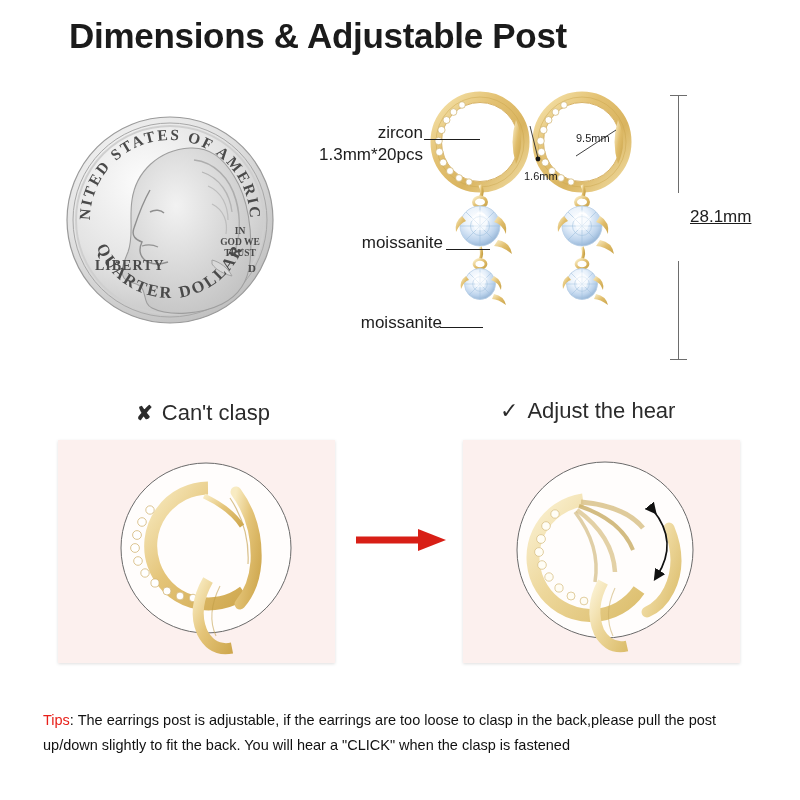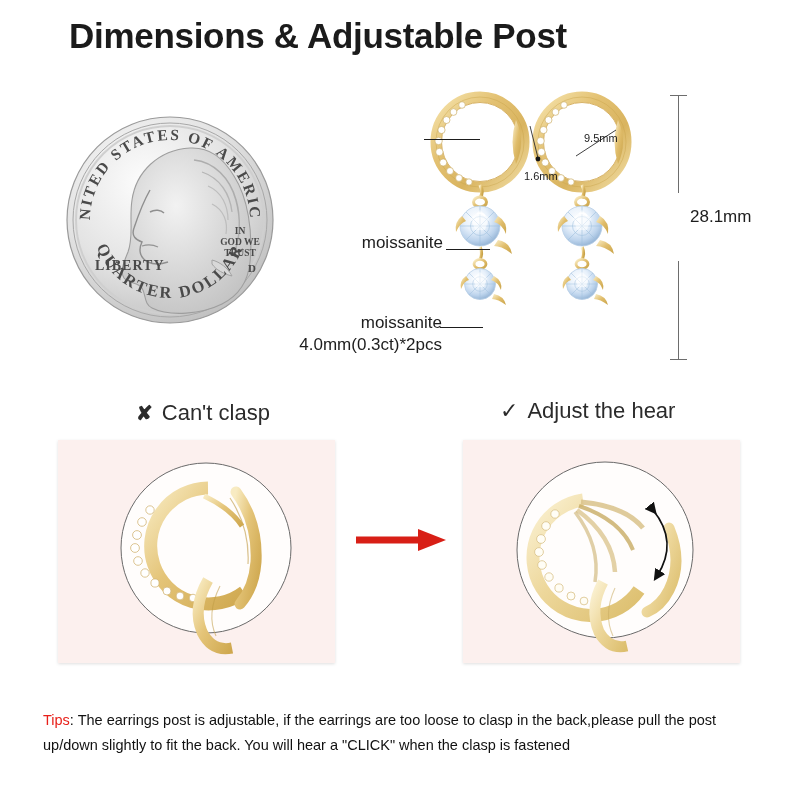--- a/index.html
+++ b/index.html
@@ -28,27 +28,27 @@
   .co-zircon{left:303px;top:122px;text-align:right;width:120px;}
   .co-moi1{left:283px;top:232px;text-align:right;width:160px;}
   .co-moi2{left:276px;top:312px;text-align:right;width:166px;}
   .lead{position:absolute;height:1px;background:#1d1d1d;}
   .ld-zircon{left:424px;top:139px;width:56px;}
   .ld-moi1{left:446px;top:249px;width:44px;}
   .ld-moi2{left:440px;top:327px;width:43px;}
 
   .tinylab{position:absolute;font-size:11px;color:#1d1d1d;white-space:nowrap;}
   .tl-16{left:524px;top:170px;text-align:right;}
-  .tl-95{left:576px;top:132px;margin-left:8px;}
+  .tl-95{left:576px;top:132px;}
 
   
   .dim{position:absolute;left:664px;top:95px;width:96px;height:265px;}
   .dim .bar{position:absolute;left:14px;width:1px;background:#6d6d6d;}
   .dim .cap{position:absolute;width:17px;height:1px;background:#6d6d6d;left:6px;}
-  .dim .txt{position:absolute;left:26px;top:112px;font-size:17px;color:#1d1d1d;white-space:nowrap;}
+  .dim .txt{position:absolute;left:26px;top:112px;font-size:17px;color:#1d1d1d;white-space:nowrap;text-decoration:underline;}
 
   
   .cmp-head{position:absolute;font-size:22px;color:#2b2b2b;display:flex;align-items:center;gap:9px;}
   .cmp-head .mark{font-size:22px;line-height:1;}
   .cmp-head .mark.x{font-weight:bold;font-size:20px;}
   .h-left{left:136px;top:400px;}
   .h-right{left:500px;top:398px;}
 
   
   .panel{position:absolute;width:277px;height:223px;background:#fcf0ee;
@@ -213,30 +213,33 @@
         <line x1="110" y1="42" x2="118" y2="74" stroke="#2a2a2a" stroke-width="0.9"></line>
         <circle cx="118" cy="75" r="2.4" fill="#161616"></circle>
       </g>
 
       <g>
         <line x1="156" y1="72" x2="196" y2="46" stroke="#2a2a2a" stroke-width="0.9"></line>
       </g>
     </svg>
   </div>
 
+  <div class="callout co-zircon">
+    <span>zircon</span>
+    <span class="l2">1.3mm*20pcs</span>
+  </div>
   <div class="lead ld-zircon"></div>
 
   <div class="callout co-moi1">
     <span>moissanite</span>
   </div>
   <div class="lead ld-moi1"></div>
 
   <div class="callout co-moi2">
     <span>moissanite</span>
-    <span class="l2">4.0mm(0.3ct)*2pcs</span>
   </div>
   <div class="lead ld-moi2"></div>
 
   <div class="tinylab tl-16">1.6mm</div>
   <div class="tinylab tl-95">9.5mm</div>
 
   <div class="dim">
     <div class="cap" style="top:0;"></div>
     <div class="bar" style="top:0;height:98px;"></div>
     <div class="txt">28.1mm</div>

